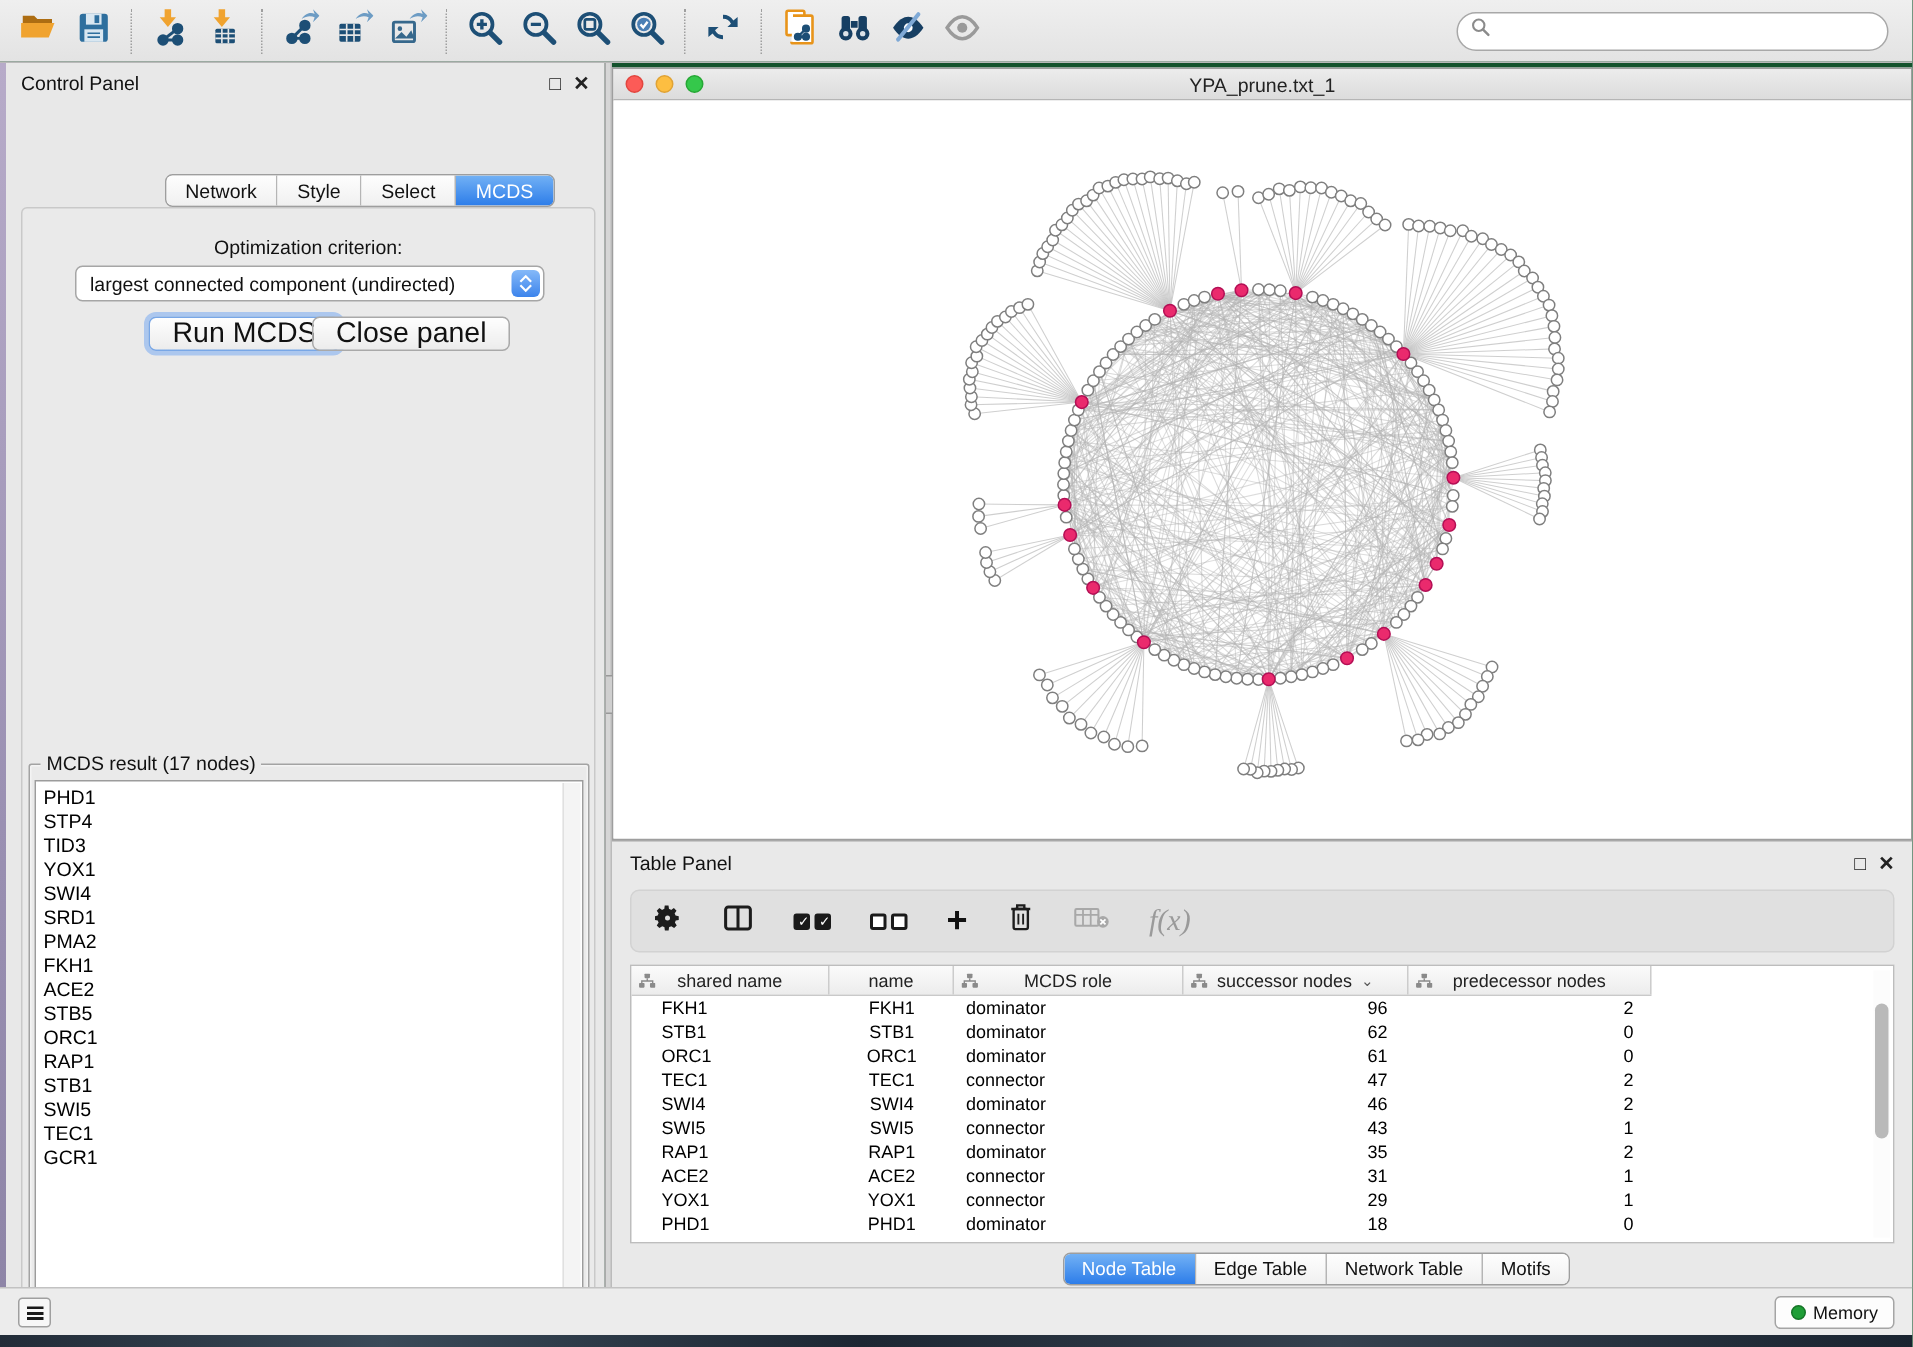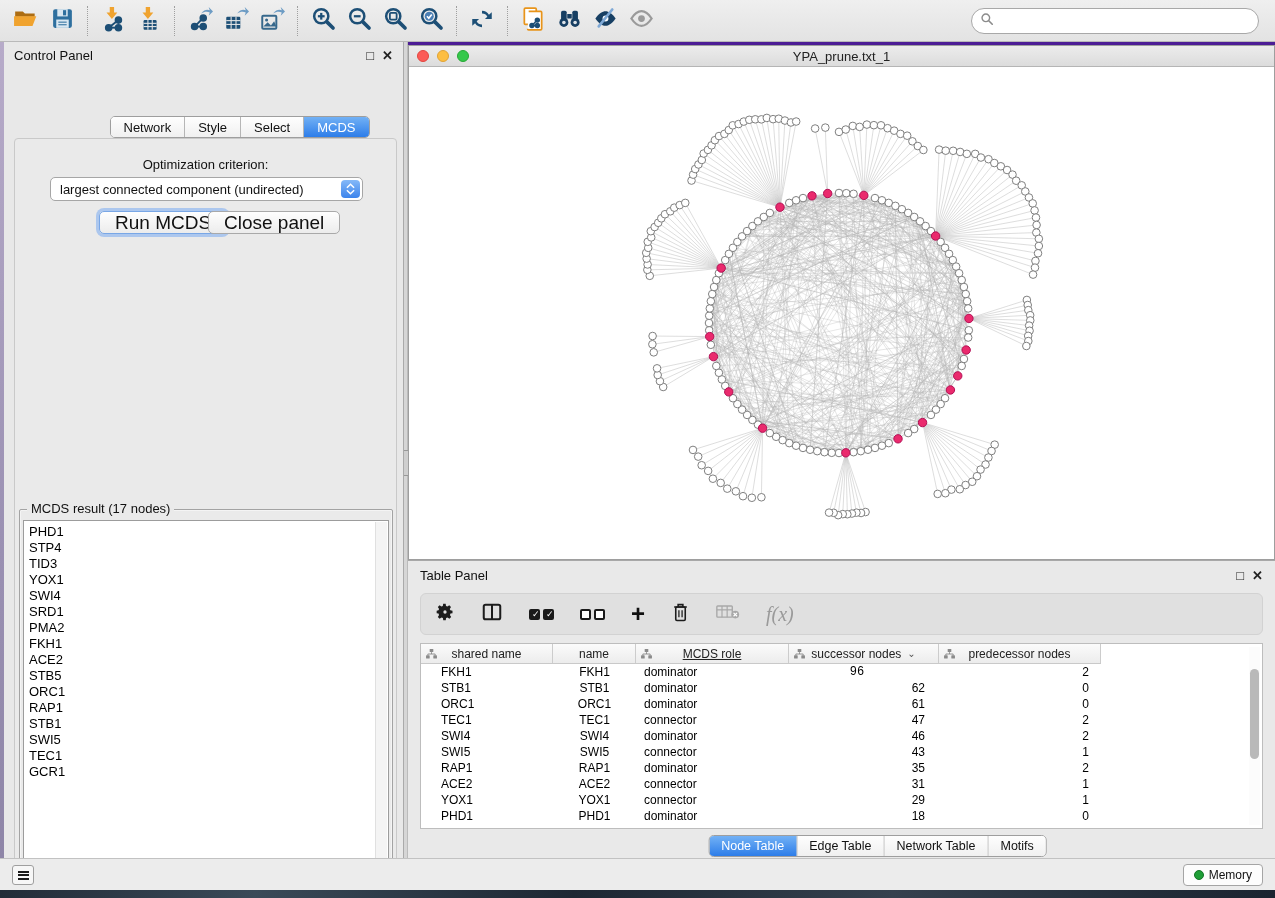--- a/index.html
+++ b/index.html
@@ -1,18 +1,18 @@
 <!DOCTYPE html>
 <html><head>
 <meta charset="utf-8">
 <style>
   * { margin:0; padding:0; box-sizing:border-box; }
   html,body { width:1275px; height:898px; }
   body { font-family:"Liberation Sans", sans-serif; background:#e8e8e8; }
-  #app { position:relative; width:1275px; height:898px; overflow:hidden; background:#4c1d95; }
+  #app { position:relative; width:1275px; height:898px; overflow:hidden; background:#14532d; }
 
   
   #toolbar { position:absolute; left:0; top:0; width:1275px; height:42px;
     background:linear-gradient(#efefef,#e3e3e3); border-bottom:1px solid #b9b9b9;
     display:flex; align-items:center; padding:0 8px; }
   .tbtn { width:36px; height:34px; display:flex; align-items:center; justify-content:center; flex:0 0 auto; }
   .tsep { width:1px; height:30px; border-left:1px dotted #9f9f9f; margin:0 7px; flex:0 0 auto; }
   #search-wrap { margin-left:auto; margin-right:8px; }
   #search-box { width:288px; height:26px; background:#fff; border:1px solid #a8a8a8;
     border-radius:13px; display:flex; align-items:center; padding:0 8px; }
@@ -1379,21 +1379,21 @@
                 <rect x="0" y="7" width="4" height="3.4" rx=".6"></rect>
                 <rect x="8" y="7" width="4" height="3.4" rx=".6"></rect>
               </g>
               <path d="M6 3.5v2M2 7V5.5h8V7" fill="none" stroke="#8a8a8a"></path>
             </svg>
             <span>shared name</span>
           </div>
           <div class="hcell" style="width: 83px;">
             <span>name</span>
           </div>
-          <div class="hcell" style="width: 153px; text-decoration: underline;">
+          <div class="hcell" style="width: 153px;">
             <svg class="tree-ico" width="11" height="10" viewBox="0 0 12 11">
               <g fill="#8a8a8a">
                 <rect x="4" y="0" width="4" height="3.4" rx=".6"></rect>
                 <rect x="0" y="7" width="4" height="3.4" rx=".6"></rect>
                 <rect x="8" y="7" width="4" height="3.4" rx=".6"></rect>
               </g>
               <path d="M6 3.5v2M2 7V5.5h8V7" fill="none" stroke="#8a8a8a"></path>
             </svg>
             <span>MCDS role</span>
           </div>
@@ -1419,21 +1419,21 @@
               <path d="M6 3.5v2M2 7V5.5h8V7" fill="none" stroke="#8a8a8a"></path>
             </svg>
             <span>predecessor nodes</span>
           </div>
         </div>
       <div id="tp-rows">
           <div class="trow">
             <div class="tcell" style="width: 132px; text-align: left; padding-left: 20px;">FKH1</div>
             <div class="tcell" style="width: 83px; text-align: center;">FKH1</div>
             <div class="tcell" style="width: 153px; text-align: left; padding-left: 8px;">dominator</div>
-            <div class="tcell" style="width: 150px; text-align: center; padding-right: 14px; font-family: Liberation Mono, monospace;">96</div>
+            <div class="tcell" style="width: 150px; text-align: right; padding-right: 14px;">96</div>
             <div class="tcell" style="width: 162px; text-align: right; padding-right: 12px;">2</div>
           </div>
           <div class="trow">
             <div class="tcell" style="width: 132px; text-align: left; padding-left: 20px;">STB1</div>
             <div class="tcell" style="width: 83px; text-align: center;">STB1</div>
             <div class="tcell" style="width: 153px; text-align: left; padding-left: 8px;">dominator</div>
             <div class="tcell" style="width: 150px; text-align: right; padding-right: 14px;">62</div>
             <div class="tcell" style="width: 162px; text-align: right; padding-right: 12px;">0</div>
           </div>
           <div class="trow">

